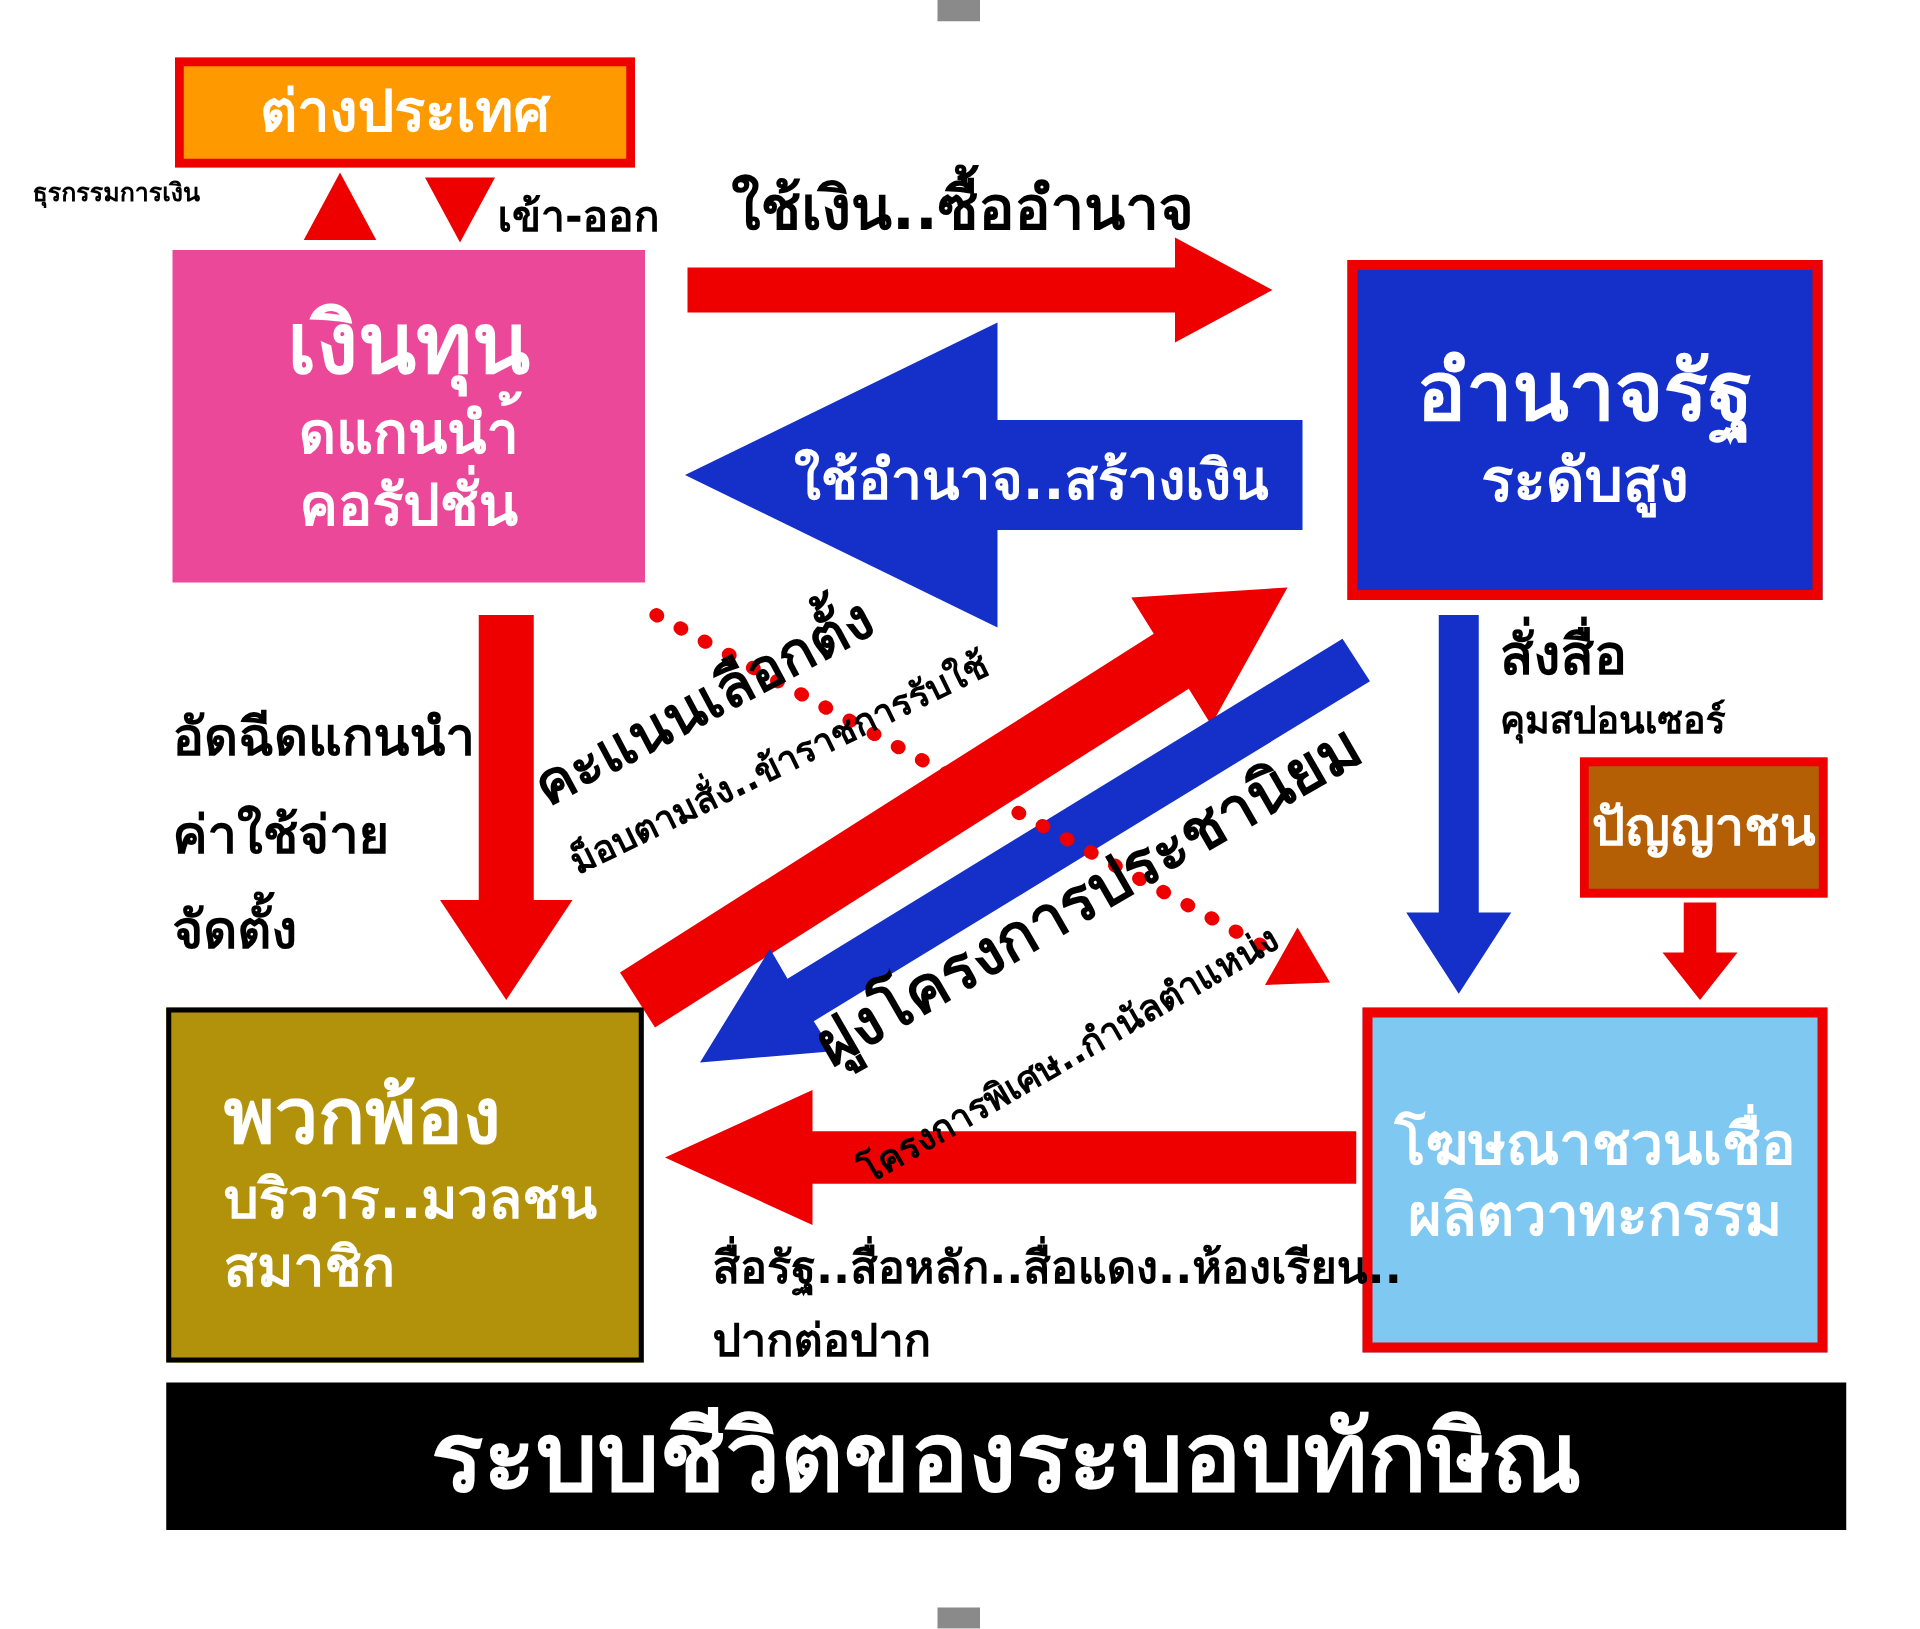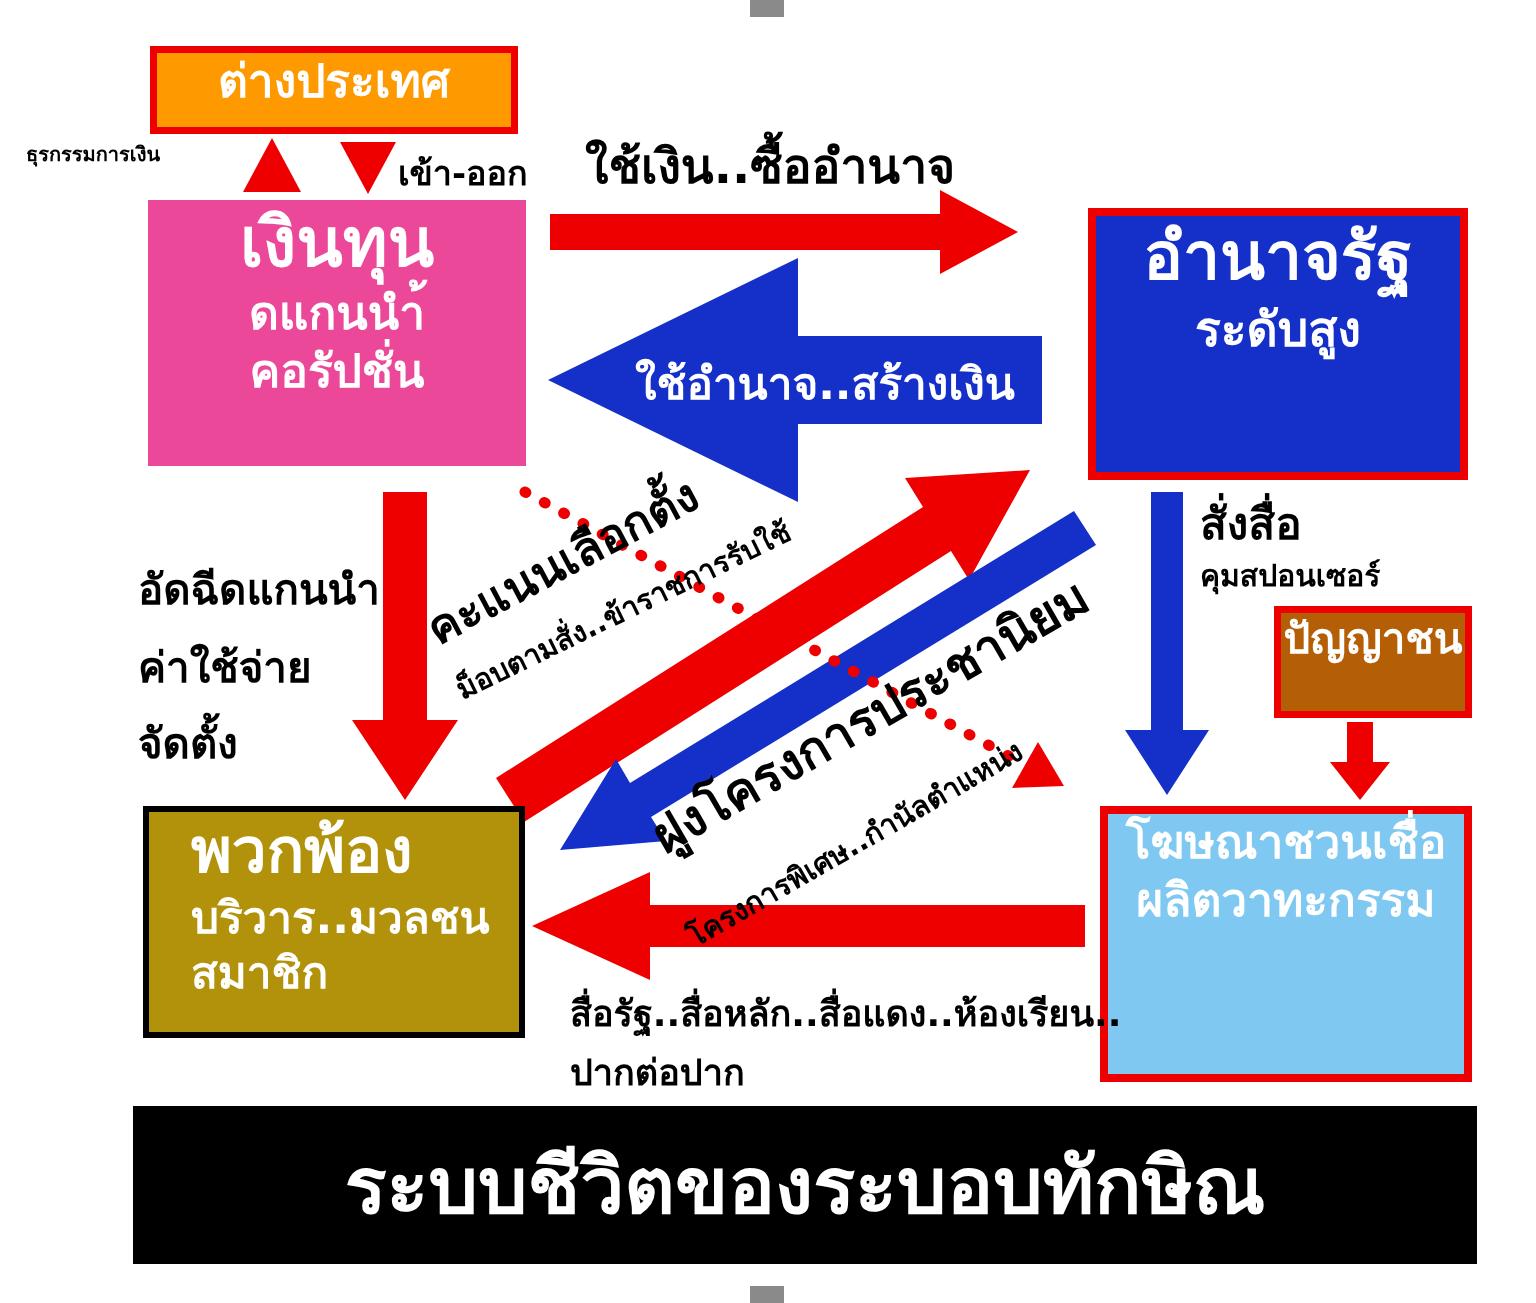--- a/index.html
+++ b/index.html
@@ -7,34 +7,34 @@
   .canvas {
     position:relative; width:1536px; height:1303px; background:#ffffff;
     overflow:hidden; font-family:"DejaVu Sans","Liberation Sans",sans-serif;
     color:#000;
   }
   .arrows { position:absolute; left:0; top:0; }
   .handle { position:absolute; width:34px; height:17px; background:#8a8a8a; }
   .handle.top { left:750px; top:0; }
   .handle.bottom { left:750px; top:1286px; }
 
-  .box { position:absolute; color:#fff; font-weight:bold; display:flex; flex-direction:column; justify-content:flex-start; align-items:center; line-height:1.25;margin-left:10px; }
+  .box { position:absolute; color:#fff; font-weight:bold; display:flex; flex-direction:column; justify-content:center; align-items:center; line-height:1.25; }
   .box.foreign { left:140px; top:46px; width:368px; height:88px; background:#ff9900; border:7px solid #ee0000; font-size:46px; }
   .box.capital { left:138px; top:200px; width:378px; height:266px; background:#ec4899; }
   .capital-title { font-size:68px; }
   .capital-sub { font-size:46px; }
   .box.state { left:1078px; top:208px; width:380px; height:272px; background:#1430c8; border:8px solid #ee0000; }
   .state-title { font-size:66px; }
   .state-sub { font-size:48px; }
-  .box.cronies { left:133px; top:806px; width:382px; height:232px; background:#b2920a; border:6px solid #000000; align-items:flex-start; padding-left:42px; }
+  .box.cronies { left:133px; top:806px; width:382px; height:284px; background:#b2920a; border:4px solid #000000; align-items:flex-start; padding-left:42px; }
   .cronies-title { font-size:62px; }
   .cronies-sub { font-size:44px; }
   .box.intellectuals { left:1264px; top:606px; width:198px; height:112px; background:#b45f06; border:7px solid #ee0000; font-size:42px; }
   .box.propaganda { left:1090px; top:806px; width:372px; height:276px; background:#7ec8f2; border:8px solid #ee0000; font-size:46px; }
-  .footer { left:133px; top:1106px; width:1344px; height:158px; background:#000000; position:absolute; display:flex; align-items:center; justify-content:center; color:#fff; font-weight:bold; font-size:78px; }
+  .footer { left:133px; top:1106px; width:1344px; height:118px; background:#000000; position:absolute; display:flex; align-items:center; justify-content:center; color:#fff; font-weight:bold; font-size:78px; }
 
   .label { position:absolute; white-space:nowrap; font-weight:bold; }
   .lbl-fin { left:26px; top:138px; font-size:20px; }
   .lbl-inout { left:398px; top:146px; font-size:34px; }
   .lbl-buy { left:585px; top:128px; font-size:48px; }
   .lbl-usepower { left:600px; top:348px; width:450px; text-align:center; color:#ffffff; font-size:44px; white-space:nowrap; }
   .lbl-inject { left:138px; top:556px; font-size:42px; }
   .lbl-expense { left:138px; top:634px; font-size:42px; }
   .lbl-setup { left:138px; top:710px; font-size:42px; }
   .lbl-ordermedia { left:1200px; top:488px; font-size:44px; }

